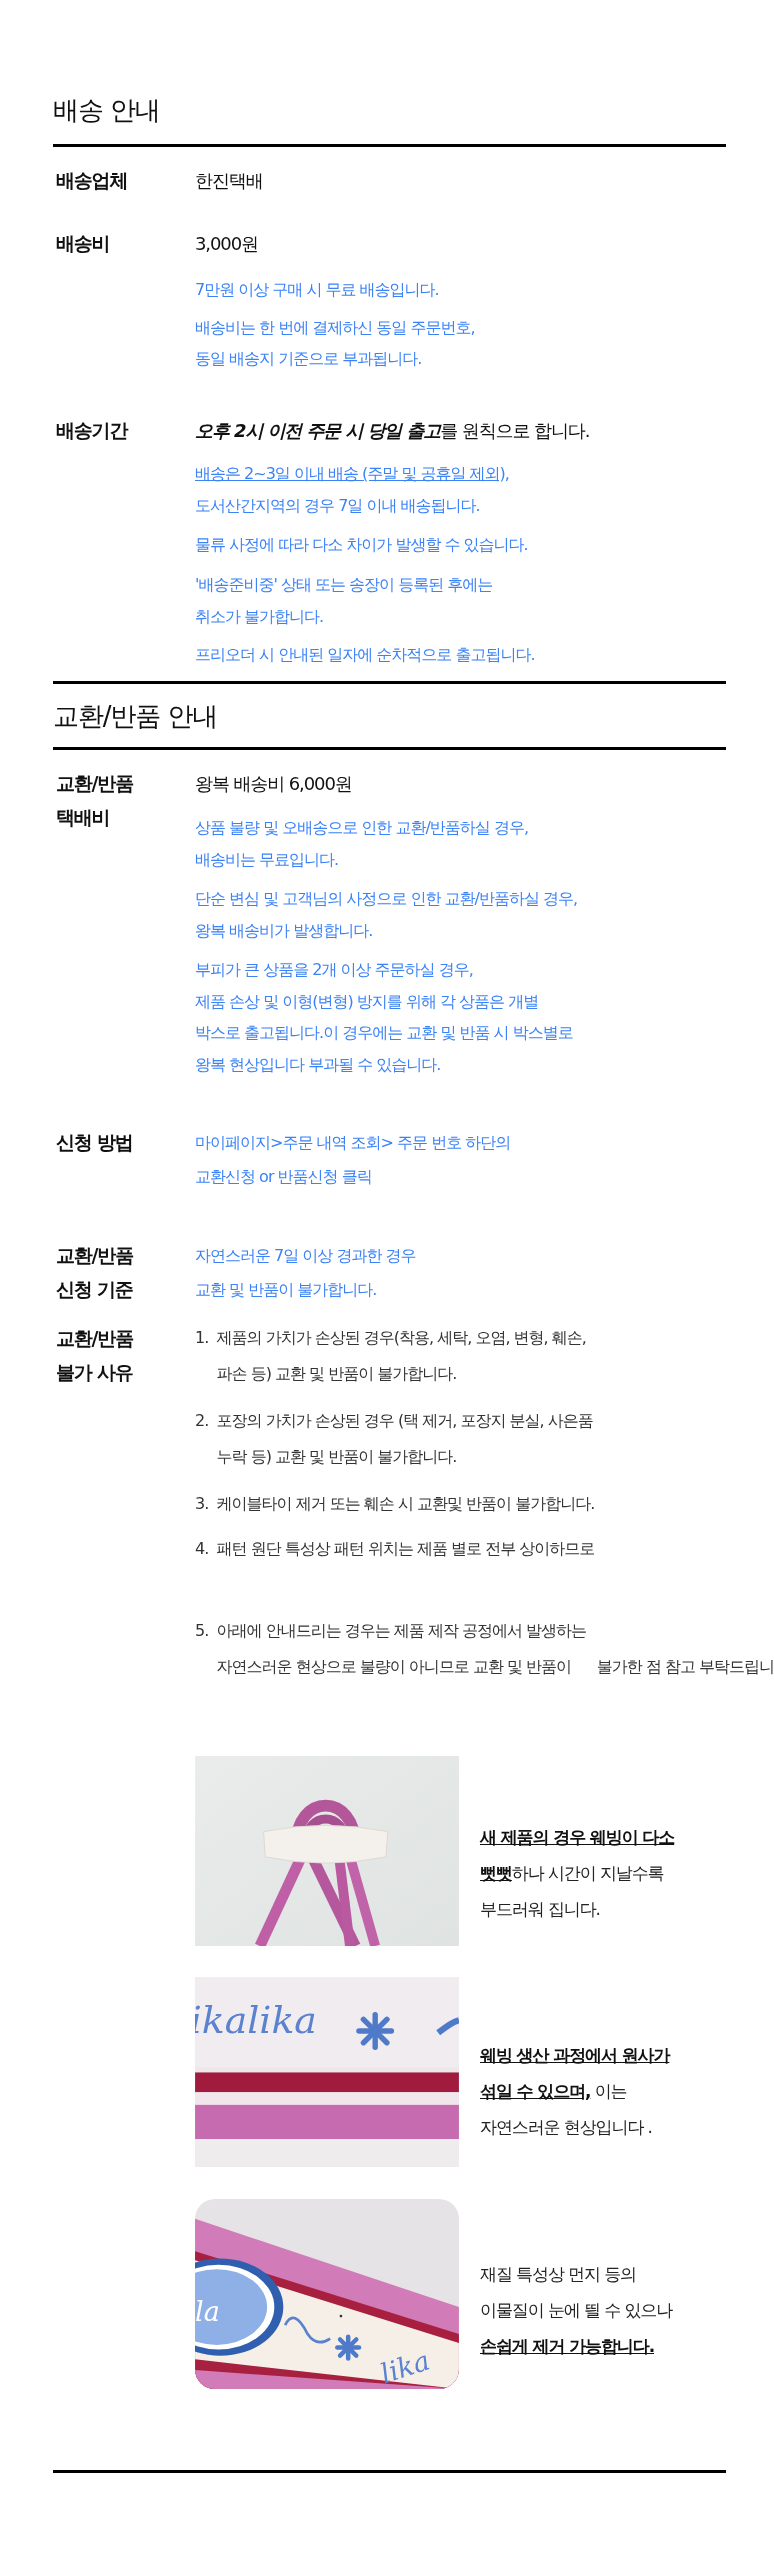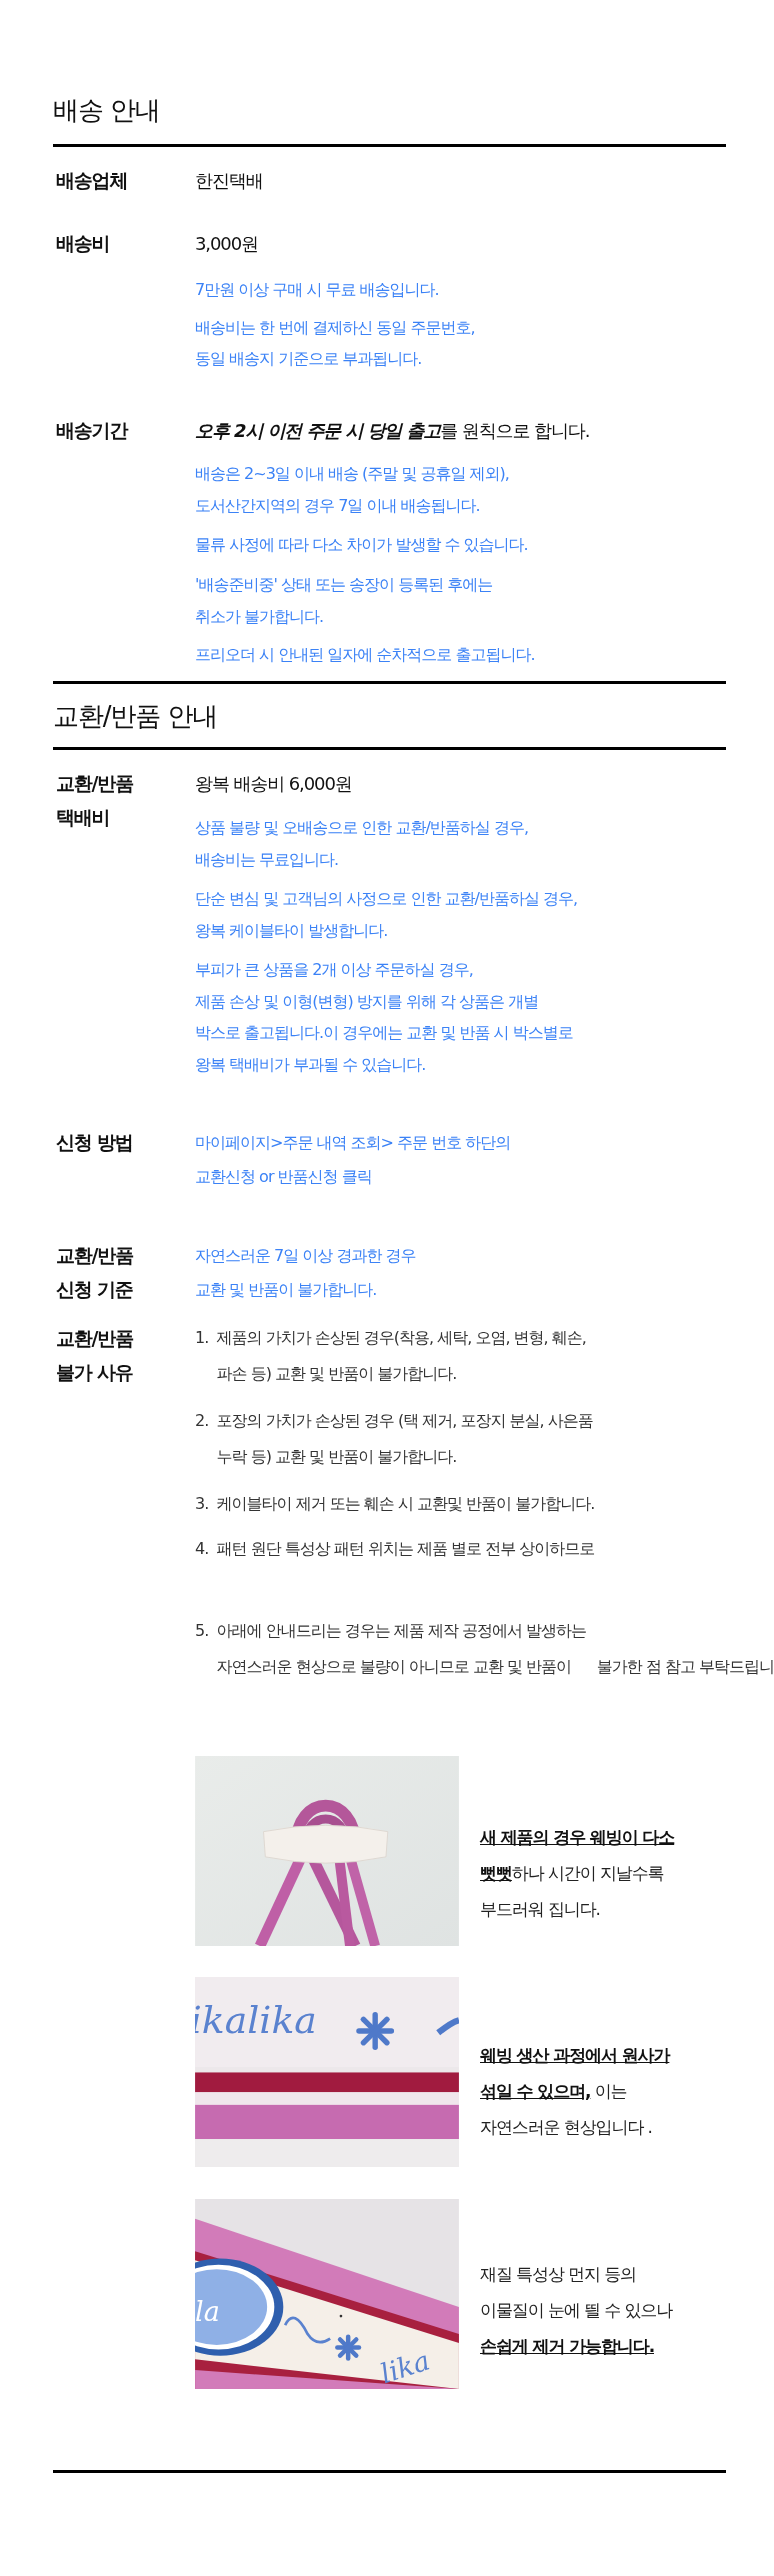--- a/index.html
+++ b/index.html
@@ -32,46 +32,46 @@
 <div class="abs label" style="top:226px;">배송비</div>
 <div class="abs val" style="top:230px;">3,000원</div>
 
 <div class="abs sub" style="top:274px;">7만원 이상 구매 시 무료 배송입니다.</div>
 <div class="abs sub" style="top:312px;text-align:right;">배송비는 한 번에 결제하신 동일 주문번호,</div>
 <div class="abs sub" style="top:343px;">동일 배송지 기준으로 부과됩니다.</div>
 
 <div class="abs label" style="top:413px;">배송기간</div>
 <div class="abs val" style="top:417px;"><b>오후 2시 이전 주문 시 당일 출고</b><span>를 원칙으로 합니다.</span></div>
 
-<div class="abs sub" style="top:458px;">배송은 2~3일 이내 배송 (주말 및 공휴일 제외),</div>
+<div class="abs sub" style="top:458px;text-decoration:underline;">배송은 2~3일 이내 배송 (주말 및 공휴일 제외),</div>
 <div class="abs sub" style="top:490px;">도서산간지역의 경우 7일 이내 배송됩니다.</div>
 <div class="abs sub" style="top:529px;">물류 사정에 따라 다소 차이가 발생할 수 있습니다.</div>
 <div class="abs sub" style="top:569px;">'배송준비중' 상태 또는 송장이 등록된 후에는</div>
 <div class="abs sub" style="top:601px;">취소가 불가합니다.</div>
 <div class="abs sub" style="top:639px;">프리오더 시 안내된 일자에 순차적으로 출고됩니다.</div>
 
 <div class="abs rule" style="top:681px;"></div>
 
 <div class="abs title" style="top:700px;">교환/반품 안내</div>
 <div class="abs rule" style="top:747px;"></div>
 
 <div class="abs label" style="top:766px;">
   <div>교환/반품</div>
   <div>택배비</div>
 </div>
 <div class="abs val" style="top:770px;">왕복 배송비 6,000원</div>
 
 <div class="abs sub" style="top:812px;">상품 불량 및 오배송으로 인한 교환/반품하실 경우,</div>
 <div class="abs sub" style="top:844px;">배송비는 무료입니다.</div>
 <div class="abs sub" style="top:883px;">단순 변심 및 고객님의 사정으로 인한 교환/반품하실 경우,</div>
-<div class="abs sub" style="top:915px;">왕복 케이블타이 발생합니다.</div>
+<div class="abs sub" style="top:915px;">왕복 배송비가 발생합니다.</div>
 <div class="abs sub" style="top:954px;">부피가 큰 상품을 2개 이상 주문하실 경우,</div>
 <div class="abs sub" style="top:986px;">제품 손상 및 이형(변형) 방지를 위해 각 상품은 개별</div>
 <div class="abs sub" style="top:1017px;">박스로 출고됩니다.이 경우에는 교환 및 반품 시 박스별로</div>
-<div class="abs sub" style="top:1049px;">왕복 택배비가 부과될 수 있습니다.</div>
+<div class="abs sub" style="top:1049px;">왕복 현상입니다 부과될 수 있습니다.</div>
 
 <div class="abs label" style="top:1125px;">신청 방법</div>
 <div class="abs sub" style="top:1127px;">마이페이지&gt;주문 내역 조회&gt; 주문 번호 하단의</div>
 <div class="abs sub" style="top:1161px;">교환신청 or 반품신청 클릭</div>
 
 <div class="abs label" style="top:1238px;">
   <div>교환/반품</div>
   <div>신청 기준</div>
 </div>
 <div class="abs sub" style="top:1240px;">자연스러운 7일 이상 경과한 경우</div>
@@ -143,21 +143,21 @@
     <rect y="142" width="293" height="38" fill="#c66bb0"></rect>
     <rect y="180" width="293" height="31" fill="#eeeced"></rect>
   </svg>
 </div>
 <div class="abs cap" style="top:2037px;">
   <div><b>웨빙 생산 과정에서 원사가</b></div>
   <div><b>섞일 수 있으며,</b><span> 이는</span></div>
   <div>자연스러운 현상입니다 .</div>
 </div>
 
-<div class="abs photo" style="top:2199px;">
+<div class="abs photo" style="top:2199px;border-radius:20px;">
   <svg width="264" height="190" viewBox="0 0 293 211">
     <rect width="293" height="211" fill="#e6e3e6"></rect>
     <path d="M0 22 L 293 120 L 293 211 L 0 211 Z" fill="#d27bb9"></path>
     <path d="M0 58 L 293 150 L 293 211 L 0 211 Z" fill="#a8203f"></path>
     <path d="M0 68 L 293 160 L 293 211 L 0 211 Z" fill="#f5efe8"></path>
     <path d="M0 178 L 293 211 L 0 211 Z" fill="#a8203f"></path>
     <path d="M0 190 L 293 211 L 0 211 Z" fill="#d27bb9"></path>
     <ellipse cx="28" cy="120" rx="70" ry="54" fill="#2f5fae"></ellipse>
     <ellipse cx="26" cy="120" rx="62" ry="47" fill="#ffffff"></ellipse>
     <ellipse cx="24" cy="120" rx="56" ry="42" fill="#8fb0e6"></ellipse>

